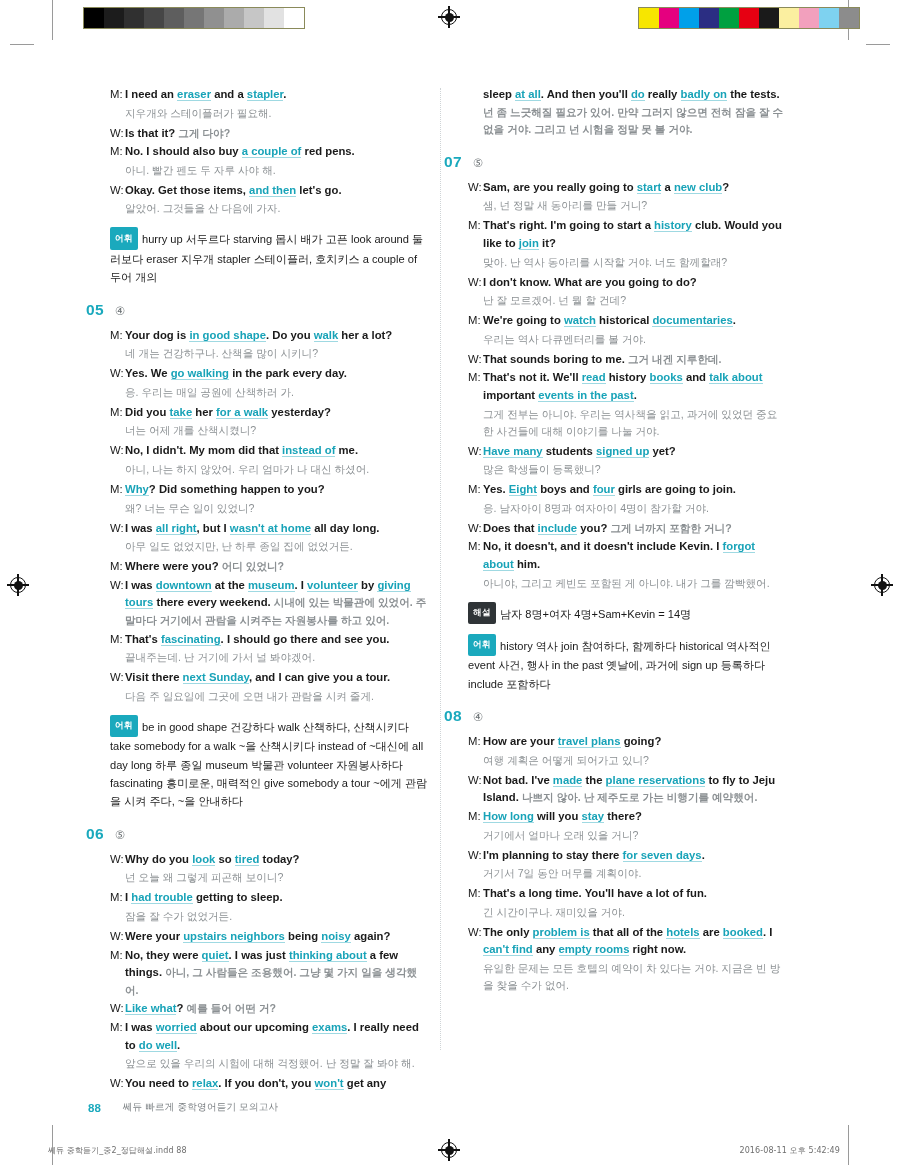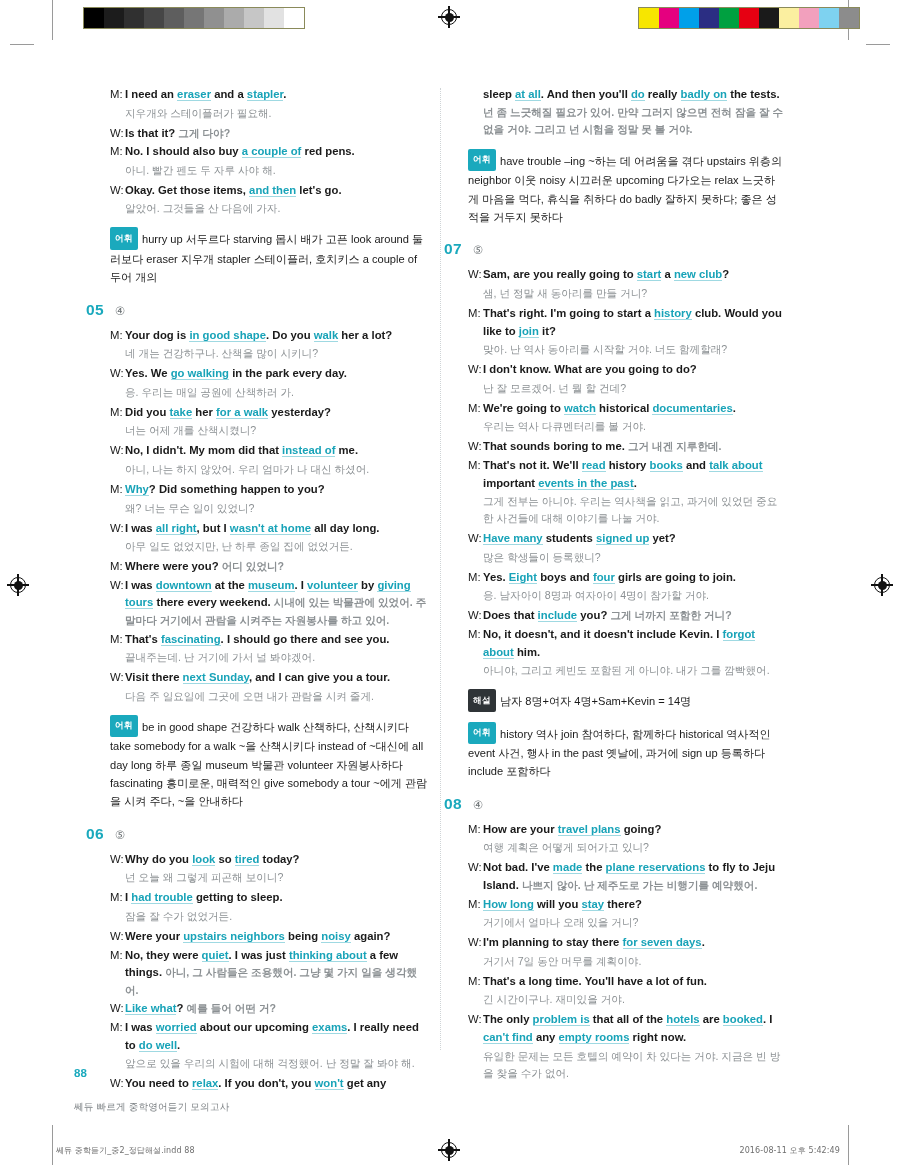--- a/index.html
+++ b/index.html
@@ -25,21 +25,21 @@
   .reg-mark .h    { position:absolute; left:0; top:10.2px; width:22px; height:1.4px; background:#111; }
   .reg-mark .v    { position:absolute; top:0; left:10.2px; height:22px; width:1.4px; background:#111; }
   .reg-top    { left: 438px; top: 6px; }
   .reg-left   { left: 7px;  top: 574px; }
   .reg-right  { left: 871px; top: 574px; }
   .reg-bottom { left: 438px; top: 1139px; }
 
   
   .slug { position:absolute; bottom: 16px; font-size: 8px; color:#6e6e6e;
           font-family:"DejaVu Sans", sans-serif; letter-spacing:.1px; }
-  .slug-left  { left: 56px; }
+  .slug-left  { left: 48px; }
   .slug-right { right: 60px; }
 
   
   .content { position:absolute; left: 0; top: 86px; width: 900px; height: 980px; }
   .col { position:absolute; top:0; width: 318px; }
   .col-left  { left: 110px; }
   .col-right { left: 468px; }
   .col-divider { position:absolute; left: 440px; top: 2px; width:0; height: 962px;
                  border-left: 1px dotted #cfd4d6; }
 
@@ -61,21 +61,21 @@
   .note { margin: 10px 0 4px 0; font-size: 11.1px; line-height: 18.4px; text-indent: 0; }
   .badge {
     display:inline-block; color:#ffffff; font-size: 8.6px; font-weight:700;
     padding: 1.5px 5px 2.5px; border-radius: 2px; vertical-align: 2px;
     margin-right: 4px; letter-spacing: .4px;
   }
   .badge-vocab { background:#1aa9bd; }
   .badge-expl  { background:#2f3437; }
 
   
-  .footer { position:absolute; left: 74px; bottom: 58px; display:flex; align-items:flex-start; gap: 22px; flex-direction: column; }
+  .footer { position:absolute; left: 88px; bottom: 58px; display:flex; align-items:flex-end; gap: 22px; }
   .footer-num { font-size: 11.5px; font-weight:700; color:#1aa9bd; }
   .footer-txt { font-size: 9.6px; color:#7a7f82; letter-spacing:.2px; }
 </style>
 </head>
 <body>
 
 <div class="page">
 
   <div class="crop-line" style="left:52px; top:0; width:1px; height:40px;"></div>
   <div class="crop-line" style="left:848px; top:0; width:1px; height:40px;"></div>
@@ -253,21 +253,20 @@
             <span class="utt"><span>You need to </span><span class="key">relax</span><span>. If you don't, you </span><span class="key">won't</span><span> get any</span></span>
           </div>
         </div>
       </div>
     <div class="col col-right" id="col-right">
         <div class="q-block">
           <div class="line">
             <span class="spk"></span>
             <span class="utt"><span>sleep </span><span class="key">at all</span><span>. And then you'll </span><span class="key">do</span><span> really </span><span class="key">badly on</span><span> the tests. </span><span class="kr">넌 좀 느긋해질 필요가 있어. 만약 그러지 않으면 전혀 잠을 잘 수 없을 거야. 그리고 넌 시험을 정말 못 볼 거야.</span></span>
           </div>
-          <p class="note"><span class="badge badge-vocab">어휘</span><span>have trouble –ing ~하는 데 어려움을 겪다 upstairs 위층의 neighbor 이웃 noisy 시끄러운 upcoming 다가오는 relax 느긋하게 마음을 먹다, 휴식을 취하다 do badly 잘하지 못하다; 좋은 성적을 거두지 못하다</span></p>
         </div>
         <div class="q-block">
           <div class="q-head">
             <span class="q-num">07</span>
             <span class="q-ans">⑤</span>
           </div>
           <div class="line">
             <span class="spk">W:</span>
             <span class="utt"><span>Sam, are you really going to </span><span class="key">start</span><span> a </span><span class="key">new club</span><span>?</span></span>
           </div>

